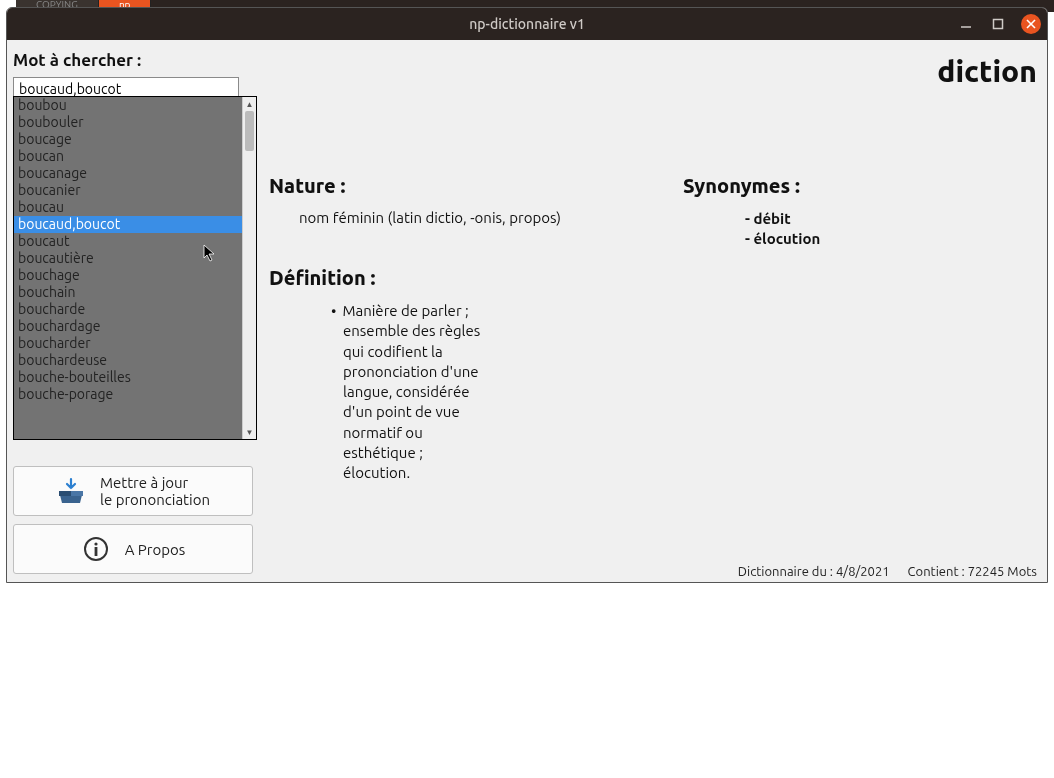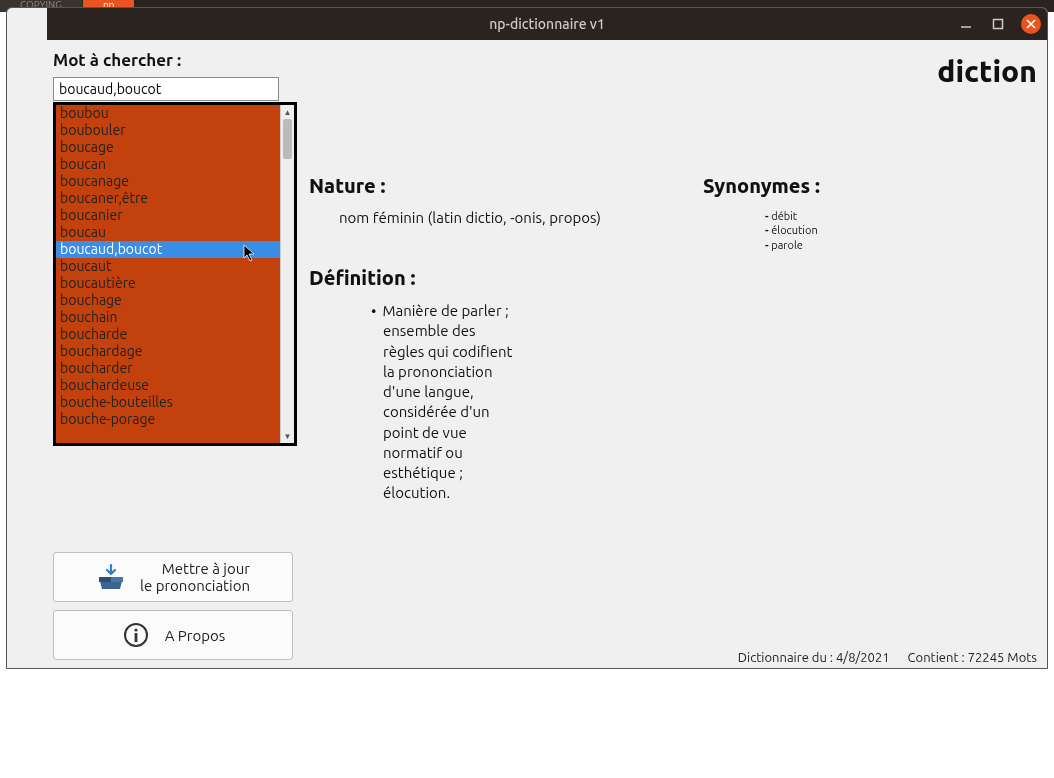--- a/index.html
+++ b/index.html
@@ -1,31 +1,31 @@
 <!DOCTYPE html>
 <html><head>
 <meta charset="utf-8">
 <style>
   * { box-sizing: border-box; margin: 0; padding: 0; }
   html, body { width: 1054px; height: 778px; font-family: "Ubuntu", "Segoe UI", sans-serif; overflow: hidden; background: #fff; }
 
   
-  .bg-tabs { position: absolute; top: 0; left: 0; right: 0; height: 12px; background: #2b2320; display: flex; }
+  .bg-tabs { position: absolute; top: 0; left: 16px; right: 0; height: 12px; background: #2b2320; display: flex; }
   .bg-tab { height: 12px; padding: 0 20px; font-size: 10px; color: #888; background: #3a332f; border-right: 1px solid #222; line-height: 10px; }
   .bg-tab.active { background: #e95420; color: #fff; }
 
   .window {
     position: absolute;
     top: 7px; left: 6px;
-    width: 1042px; height: 662px;
+    width: 1042px; height: 576px;
     background: #f0f0f0;
     border: 1px solid #555;
     border-radius: 6px 6px 0 0;
     overflow: hidden;
-    display: flex; flex-direction: column; padding-left: 40px;
+    display: flex; flex-direction: column;
   }
 
   .titlebar {
     height: 32px;
     background: #2b2320;
     display: flex; align-items: center;
     color: #cfcac6;
     font-size: 14px;
     position: relative;
     flex-shrink: 0;
@@ -43,24 +43,24 @@
   .search-input {
     width: 226px; height: 24px;
     border: 1px solid #8a8a8a;
     background: #fff;
     padding: 2px 5px;
     font-size: 14px;
     font-family: inherit;
   }
   .dropdown {
     position: absolute;
-    top: 52px; left: 0;
+    top: 46px; left: 0;
     width: 244px; height: 344px;
-    background: #c2410c;
-    border: 3px solid #000000;
+    background: #737373;
+    border: 1px solid #000000;
     overflow: hidden;
     display: flex;
   }
   .dropdown-list { flex: 1; overflow: hidden; }
   .dd-item { font-size: 14px; padding: 0 4px; line-height: 17px; cursor: default; color: #222; white-space: nowrap; }
   .dd-item.selected { background: #3a8ee6; color: #fff; }
   .dd-scrollbar { width: 14px; background: #eee; border-left: 1px solid #ccc; position: relative; }
   .dd-scroll-arrow { height: 14px; display: flex; align-items: center; justify-content: center; color: #555; font-size: 8px; }
   .dd-scroll-thumb { position: absolute; left: 2px; right: 2px; background: #bbb; border-radius: 2px; }
 
@@ -68,37 +68,37 @@
 
   .content { position: absolute; left: 262px; right: 10px; top: 14px; bottom: 30px; color: #111; }
   .word-title { text-align: right; font-size: 30px; font-weight: 800; margin-bottom: 54px; }
   .cols { display: flex; gap: 60px; }
   .col { flex: 1; margin-top: 32px; }
   .sec-head { font-size: 20px; font-weight: 800; margin-bottom: 12px; }
   .nature-val { margin-left: 30px; font-size: 15px; }
   .def-block { margin-top: 40px; }
   .def-item { margin-left: 62px; margin-right: 130px; font-size: 15px; text-indent: -12px; padding-left: 12px; line-height: 1.35; }
   .def-item::before { content: "•"; margin-right: 6px; }
-  .syn-list { margin-left: 62px; font-size: 11px; line-height: 1.3; }
+  .syn-list { margin-left: 62px; font-size: 15px; line-height: 1.3; font-weight: bold; }
   .syn-item::before { content: "- "; font-weight: 600; }
 
   .buttons { position: absolute; left: 6px; bottom: 8px; width: 240px; display: flex; flex-direction: column; gap: 8px; }
   .big-btn {
     height: 50px;
     background: #fbfbfb;
     border: 1px solid #bfbfbf;
     border-radius: 3px;
     display: flex; align-items: center; justify-content: center;
     gap: 14px;
     font-size: 15px;
     cursor: pointer;
     color: #222;
   }
   .big-btn .icon { width: 30px; height: 30px; display: flex; align-items: center; justify-content: center; }
-  .btn-texts { text-align: right; line-height: 1.15; }
+  .btn-texts { text-align: left; line-height: 1.15; }
 
   .statusbar { position: absolute; right: 10px; bottom: 4px; font-size: 13px; color: #222; display: flex; gap: 18px; align-items: center; }
 </style>
 </head>
 <body>
 
 <div class="bg-tabs">
   <div class="bg-tab">COPYING</div>
   <div class="bg-tab active">np</div>
 </div>
@@ -132,21 +132,20 @@
       <div class="search-label">Mot à chercher :</div>
       <input class="search-input" type="text" value="boucaud,boucot" style="">
 
       <div class="dropdown">
         <div class="dropdown-list" id="dd-list">
             <div class="dd-item">boubou</div>
             <div class="dd-item">boubouler</div>
             <div class="dd-item">boucage</div>
             <div class="dd-item">boucan</div>
             <div class="dd-item">boucanage</div>
-            <div class="dd-item">boucaner,être</div>
             <div class="dd-item">boucanier</div>
             <div class="dd-item">boucau</div>
             <div class="dd-item selected">boucaud,boucot</div>
             <div class="dd-item">boucaut</div>
             <div class="dd-item">boucautière</div>
             <div class="dd-item">bouchage</div>
             <div class="dd-item">bouchain</div>
             <div class="dd-item">boucharde</div>
             <div class="dd-item">bouchardage</div>
             <div class="dd-item">boucharder</div>
@@ -177,21 +176,20 @@
             <div id="defs">
                 <div class="def-item">Manière de parler ; ensemble des règles qui codifient la prononciation d'une langue, considérée d'un point de vue normatif ou esthétique ; élocution.</div>
               </div>
           </div>
         </div>
         <div class="col">
           <div class="sec-head">Synonymes :</div>
           <div class="syn-list" id="syns">
               <div class="syn-item">débit</div>
               <div class="syn-item">élocution</div>
-              <div class="syn-item">parole</div>
             </div>
         </div>
       </div>
     </div>
 
     <div class="buttons">
       <div class="big-btn">
         <span class="icon">
           <svg width="30" height="28" viewBox="0 0 30 28">
             <path d="M15 2 L15 11 M11 7 L15 11 L19 7" stroke="#2b7fd0" stroke-width="2.2" fill="none" stroke-linecap="round" stroke-linejoin="round"></path>

